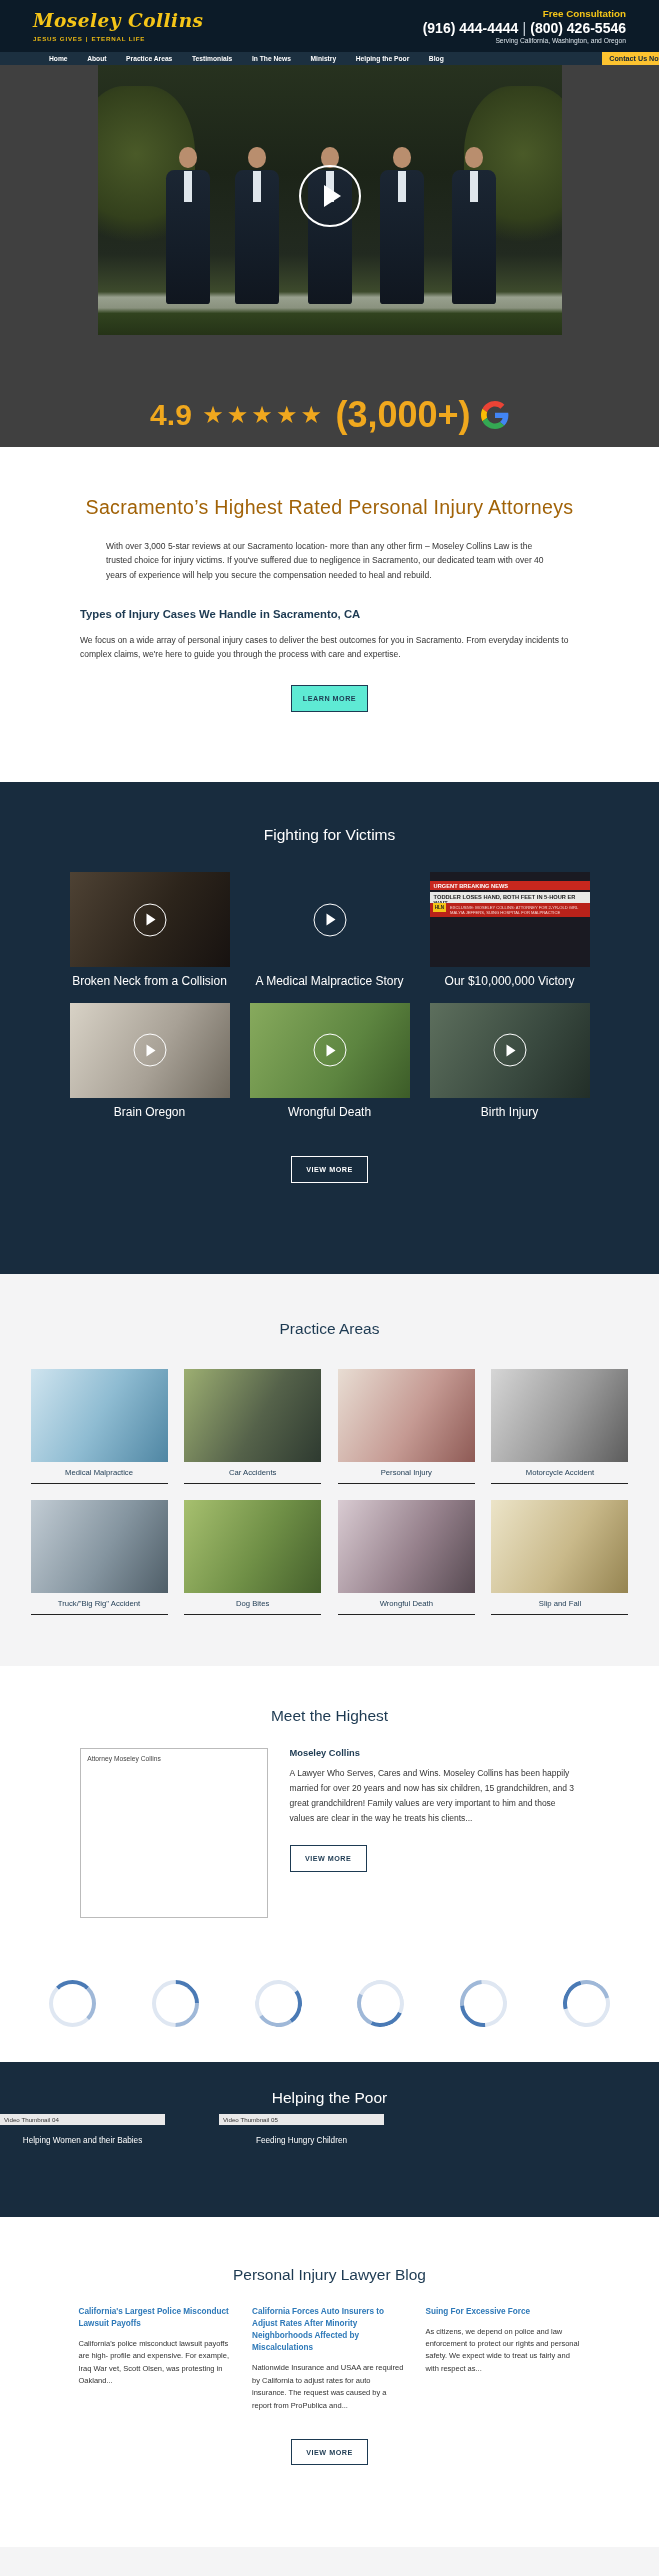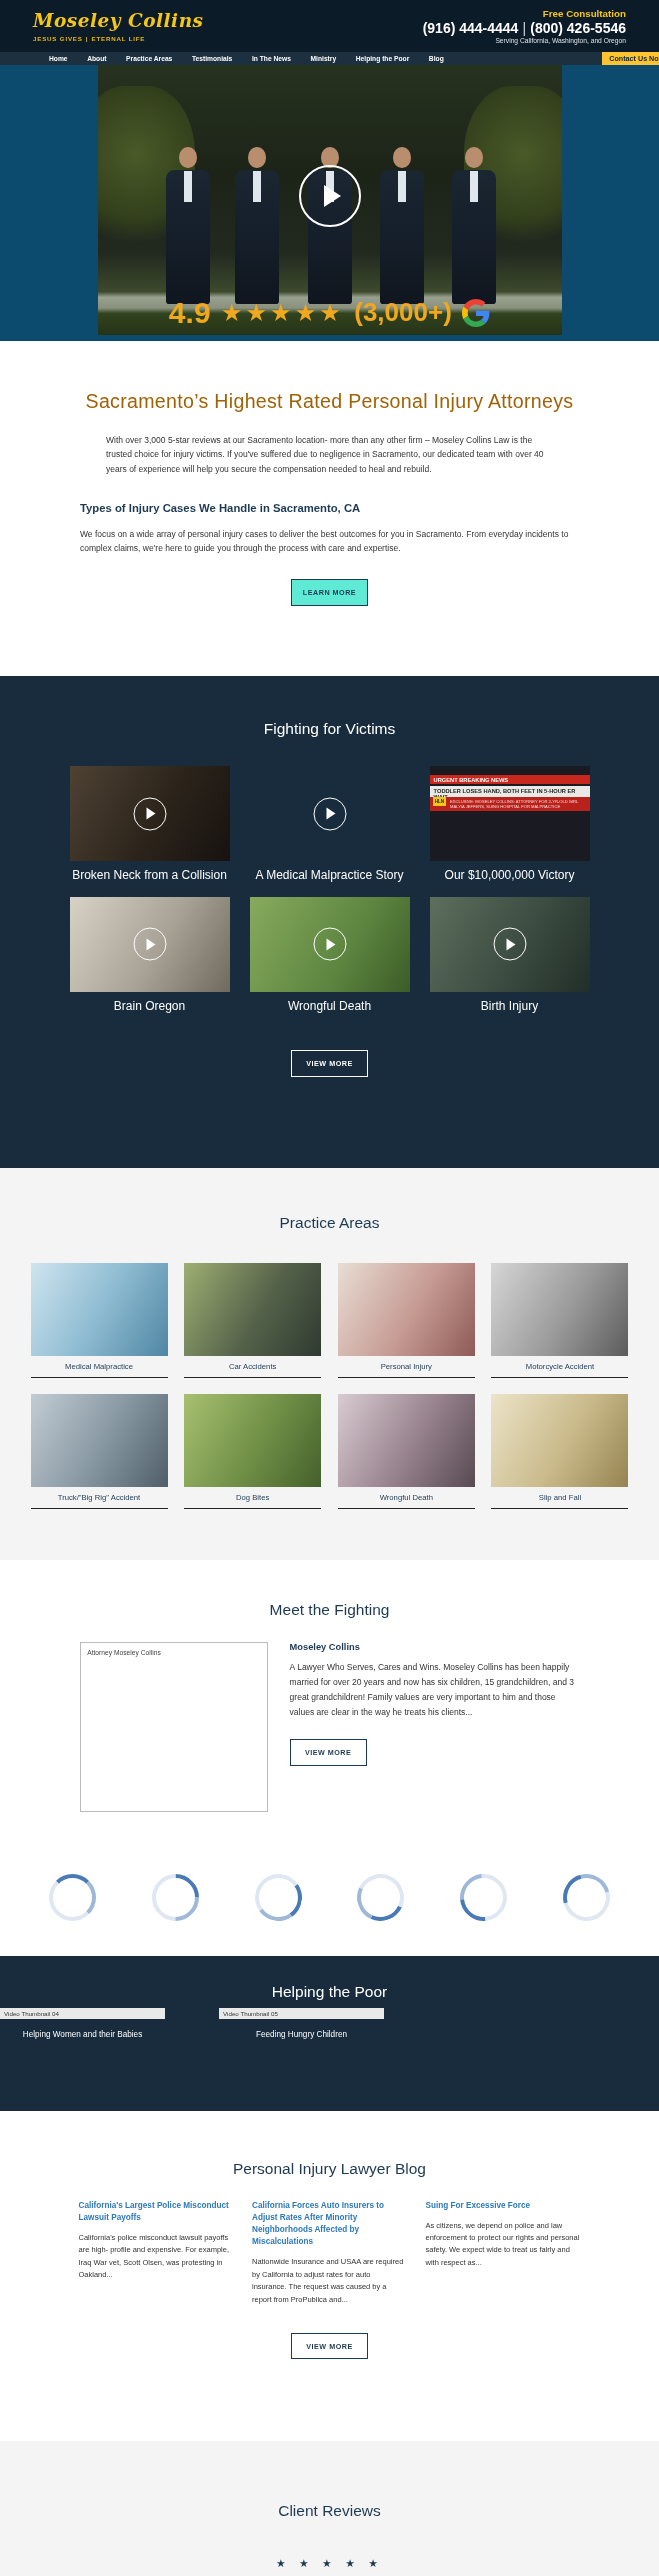--- a/index.html
+++ b/index.html
@@ -18,34 +18,34 @@
   .phones { color:#fff; font-size:14px; font-weight:bold; margin-top:1px; }
   .phones .pipe { font-weight:normal; color:#cfd8e0; padding:0 4.1px; }
   .serving { color:#dce4ea; font-size:6.7px; margin-top:1.5px; }
 
   
   .sec-nav { height:13px; background:#1c3040; display:flex; align-items:center; padding-left:49px; }
   .nav-item { color:#fff; font-size:6.7px; font-weight:bold; margin-right:19.6px; white-space:nowrap; }
   .nav-cta { position:absolute; right:-31px; top:0; height:13px; line-height:13px; width:88px; background:#fdc330; color:#13263a; font-size:7.2px; font-weight:bold; padding-left:7.2px; white-space:nowrap; overflow:hidden; }
 
   
-  .sec-hero { height:276px; background:#0c4a6e; }
+  .sec-hero { height:382px; background:#404040; }
   .hero-video { width:464px; height:270px; margin:0 auto; position:relative;
     background:linear-gradient(180deg,#27321f 0%,#1c2418 40%,#222a20 70%,#3d4a2c 84%,#98a08e 86%,#8a927e 90%,#31431f 92%,#253317 100%); overflow:hidden; }
   .hero-bush { position:absolute; width:118px; height:170px; top:20.6px; border-radius:40%; background:radial-gradient(circle at 50% 40%, #4a5a28 0%, #33401c 55%, transparent 75%); }
   .fig { position:absolute; bottom:18px; width:57px; height:170px; }
   .fig .head { width:17.5px; height:20.6px; border-radius:50%; background:#b98e6e; margin:0 auto; }
   .fig .body { width:44px; height:134px; margin:2.1px auto 0; border-radius:8.2px 8.2px 3.1px 3.1px; background:linear-gradient(180deg,#1b2633 0%,#141d28 60%,#10161f 100%); }
   .fig .shirt { width:7.2px; height:31px; background:#dfe6ec; margin:-133px auto 0; }
   .hero-play { position:absolute; left:50%; top:131px; transform:translate(-50%,-50%); width:62px; height:62px; border:2.6px solid #fff; border-radius:50%; display:flex; align-items:center; justify-content:center; }
   .hero-play .tri { width:0; height:0; border-left:17.5px solid #fff; border-top:11.3px solid transparent; border-bottom:11.3px solid transparent; margin-left:5.2px; }
   .hero-rating { position:absolute; left:0; right:0; bottom:11.3px; display:flex; align-items:center; justify-content:center; gap:10.3px; }
   .rate-num { color:#f0a81e; font-size:30px; font-weight:bold; }
   .rate-stars { color:#f0a81e; font-size:24px; letter-spacing:3.1px; }
-  .rate-count { color:#f0a81e; font-size:26px; font-weight:bold; }
+  .rate-count { color:#f0a81e; font-size:36px; font-weight:bold; }
   .gicon { width:28px; height:28px; }
 
   
   .sec-intro { height:335px; background:#fff; padding:49px 80px 0; }
   .h1 { color:#a16207; font-size:19.6px; font-weight:normal; text-align:center; letter-spacing:0.3px; }
   .intro-p1 { margin:19.6px 26px 0; }
   .body-p { color:#333; font-size:8.5px; line-height:1.75; }
   .h3 { color:#1d3a52; font-size:11.3px; font-weight:bold; margin-top:25px; }
   .intro-p2 { margin-top:12.4px; }
   .btn-outline { display:block; width:77px; margin:23px auto 0; padding:7.7px 0; text-align:center; border:0.5px solid #1d3a52; color:#1d3a52; font-size:7.2px; font-weight:bold; letter-spacing:0.5px; background:#5eead4; }
@@ -294,21 +294,21 @@
       <div class="pa-label" data-interactable="true">Wrongful Death</div>
     </div>
     <div class="pa-card" data-interactable="true">
       <div class="pa-img p8i" data-interactable="false"></div>
       <div class="pa-label" data-interactable="true">Slip and Fall</div>
     </div>
   </div>
 </div>
 
 <div class="sec sec-attorney" data-interactable="false">
-  <h2 class="h2-dark" data-interactable="false">Meet the Fighting</h2>
+  <h2 class="h2-dark" data-interactable="false">Meet the Highest</h2>
   <div class="att-flex">
     <div class="att-photo" data-interactable="false">
       <span class="att-alt" data-interactable="false">Attorney Moseley Collins</span>
     </div>
     <div class="att-right">
       <div class="att-name" data-interactable="false">Moseley Collins</div>
       <p class="body-p att-bio" data-interactable="false">A Lawyer Who Serves, Cares and Wins. Moseley Collins has been happily married for over 20 years and now has six children, 15 grandchildren, and 3 great grandchildren! Family values are very important to him and those values are clear in the way he treats his clients...</p>
       <button class="btn-att" data-interactable="true">VIEW MORE</button>
     </div>
   </div>

